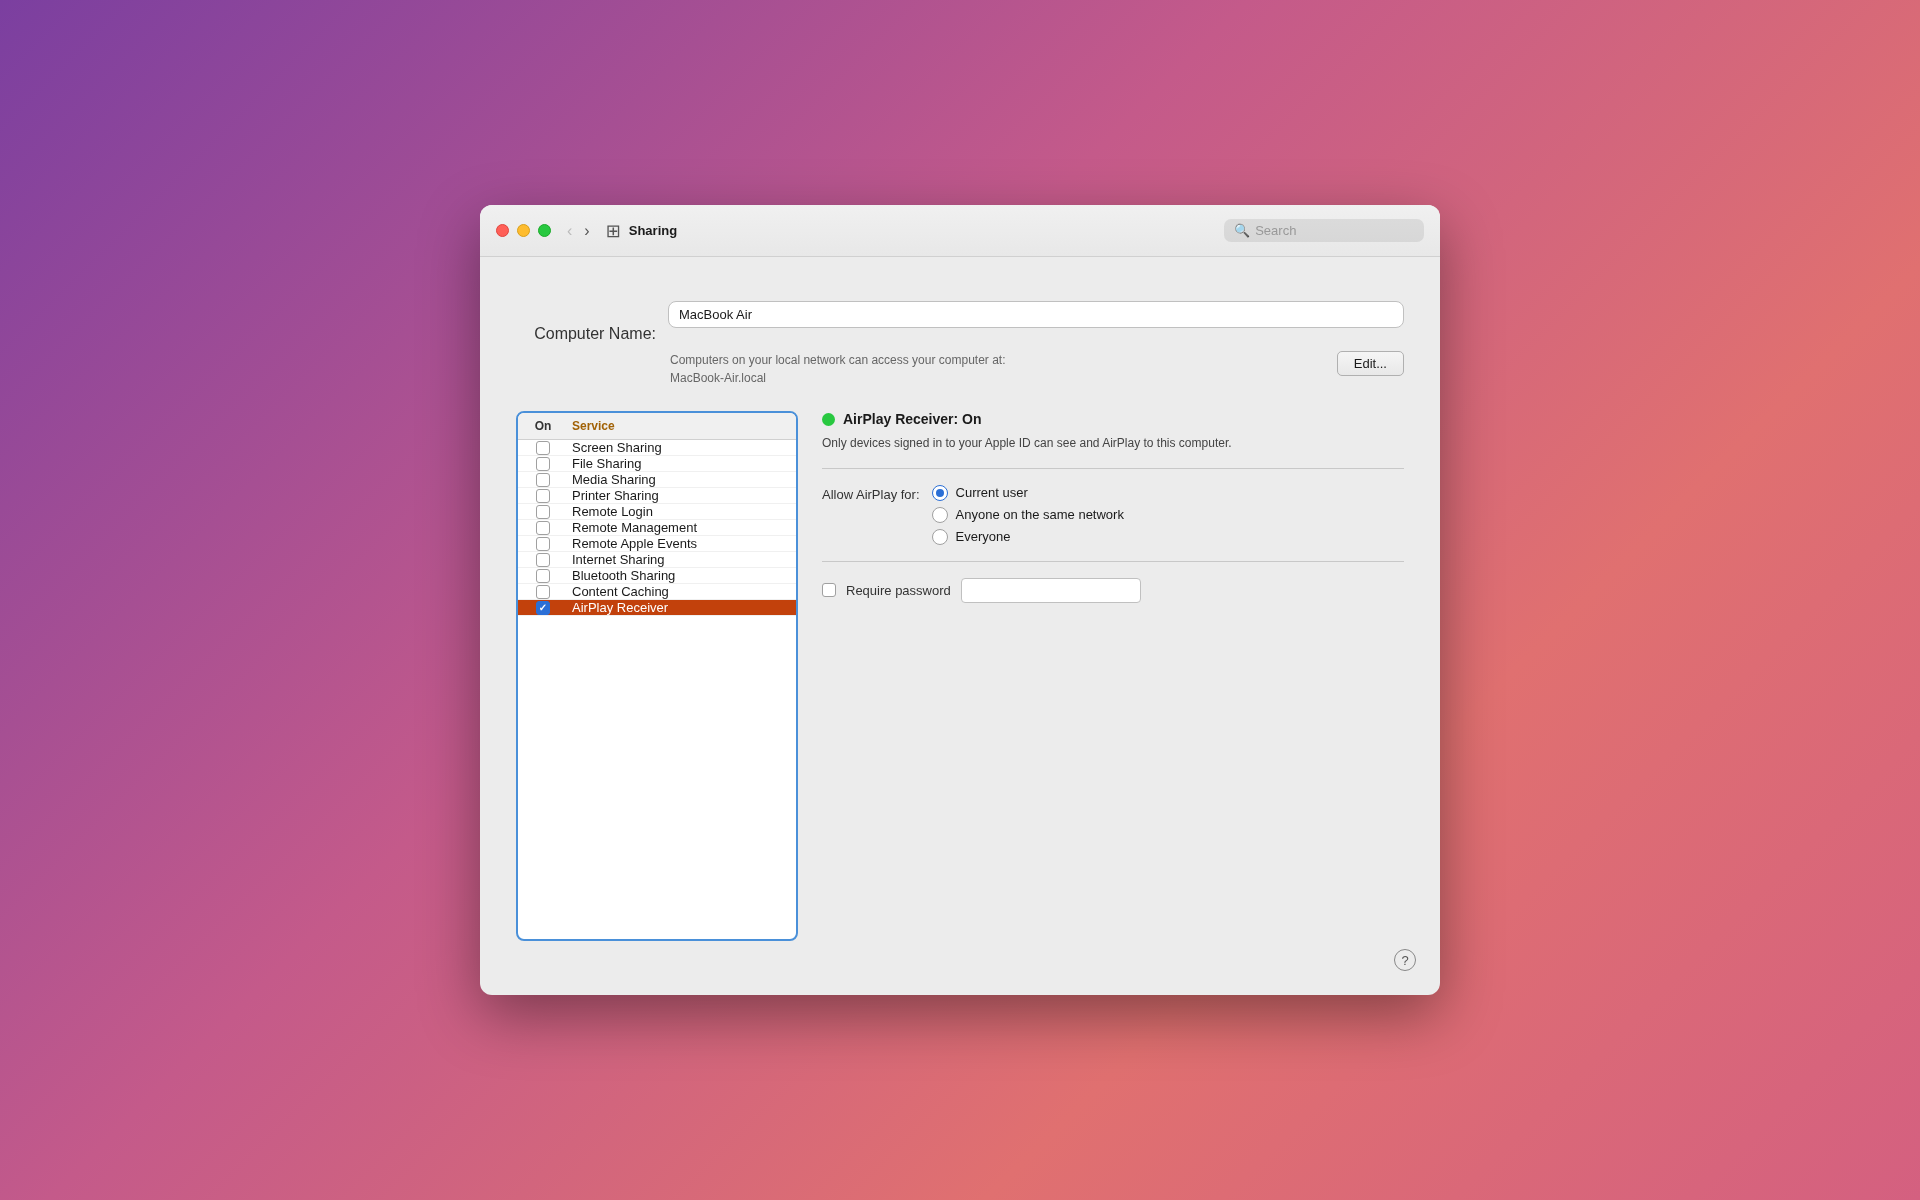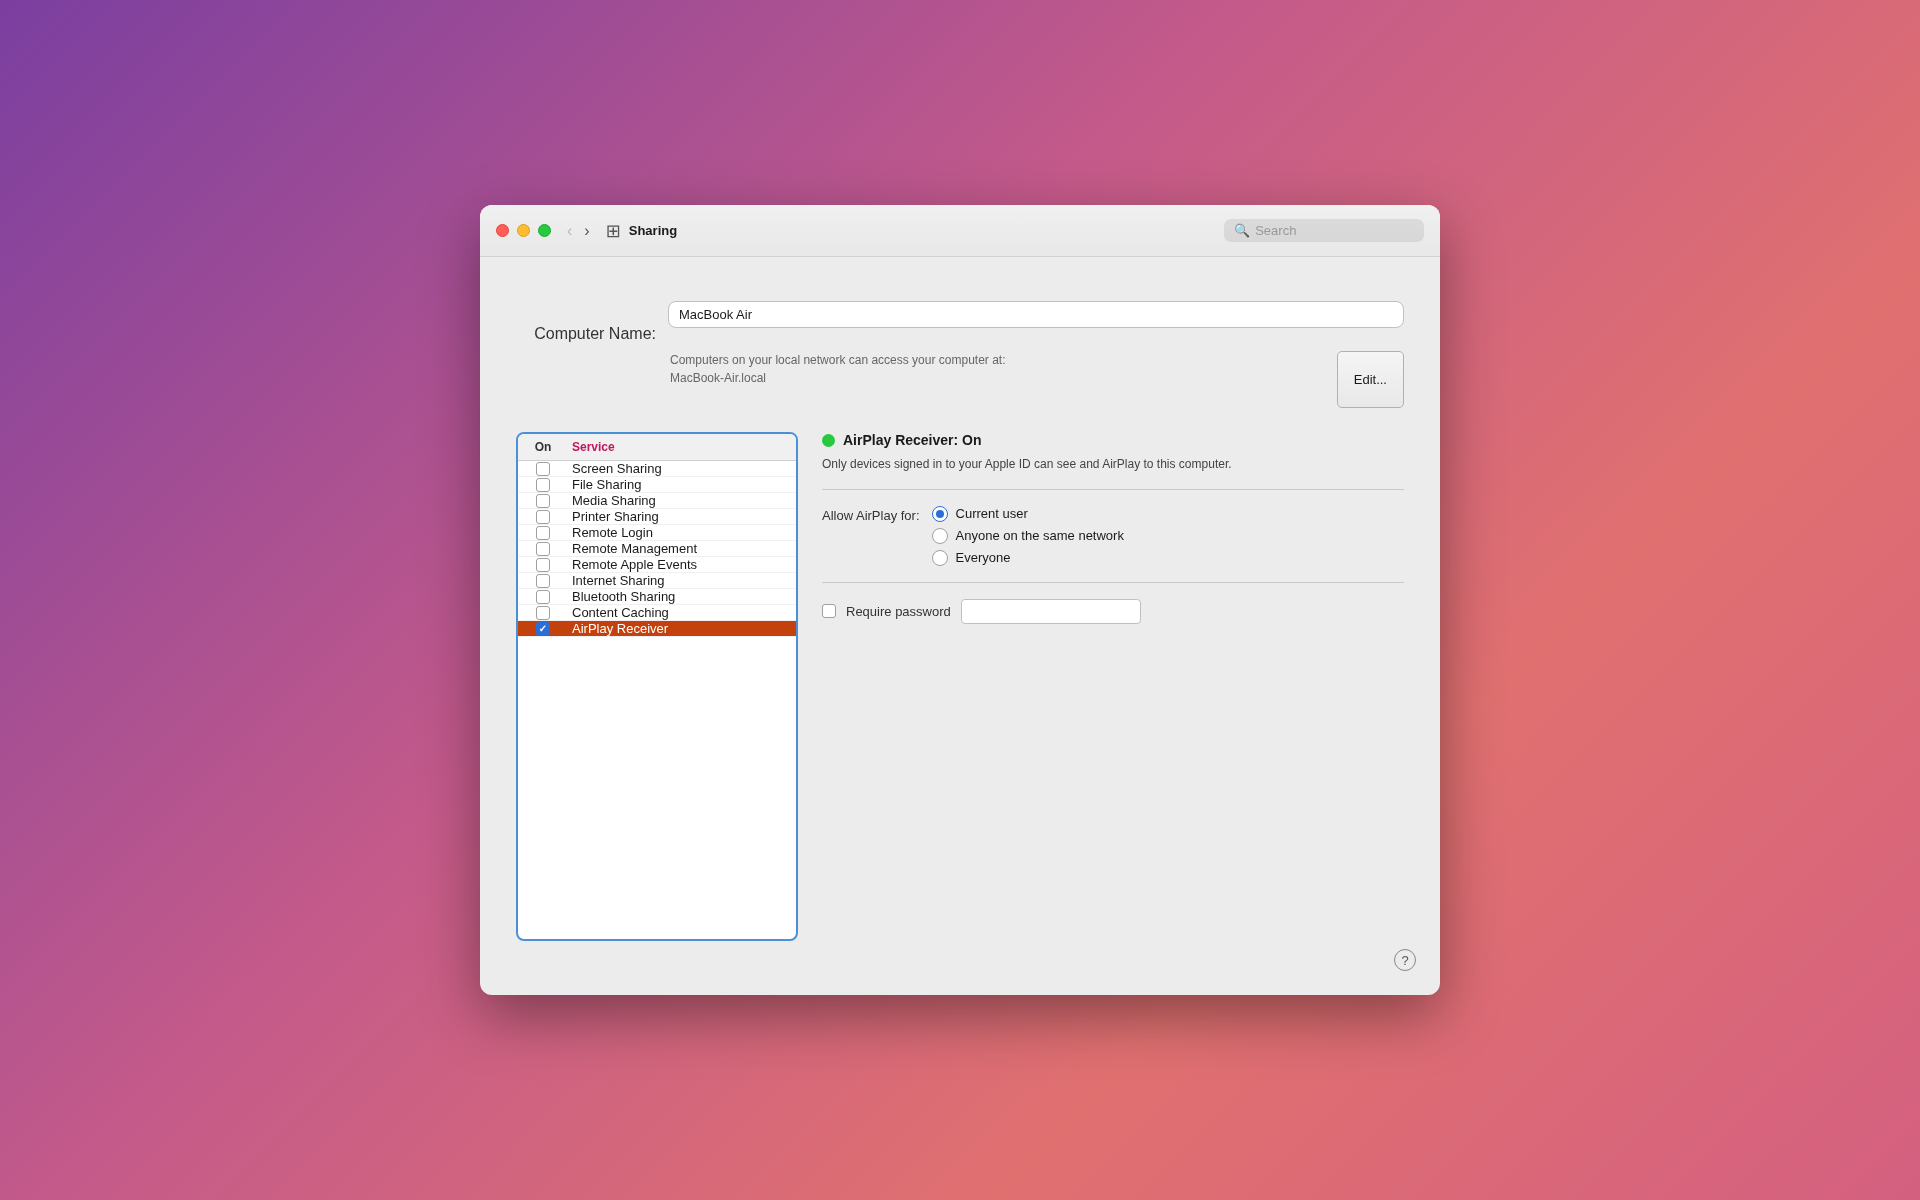--- a/index.html
+++ b/index.html
@@ -155,21 +155,21 @@
     .cn-info-text {
       font-size: 12px;
       color: #666;
       line-height: 1.5;
     }
 
     .edit-btn {
       background: linear-gradient(to bottom, #f5f5f5, #e8e8e8);
       border: 1px solid #b0b0b0;
       border-radius: 5px;
-      padding: 20px 16px;
+      padding: 4px 16px;
       font-size: 13px;
       cursor: pointer;
       color: #1a1a1a;
       white-space: nowrap;
       margin-left: 16px;
     }
 
     
     .main-area {
       display: flex;
@@ -198,21 +198,21 @@
     .sh-on {
       text-align: center;
       font-size: 12px;
       font-weight: 600;
       color: #333;
     }
 
     .sh-service {
       font-size: 12px;
       font-weight: 600;
-      color: #be185d;
+      color: #a16207;
       padding-left: 4px;
     }
 
     .service-item {
       display: grid;
       grid-template-columns: 50px 1fr;
       align-items: center;
       padding: 0 0;
       cursor: pointer;
       border-bottom: 1px solid #f0f0f0;

